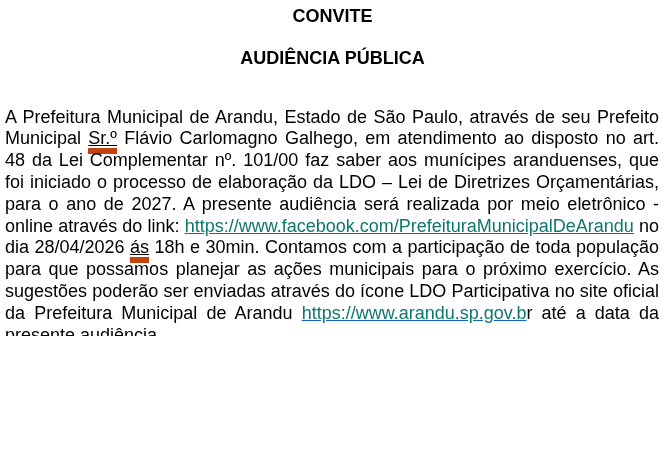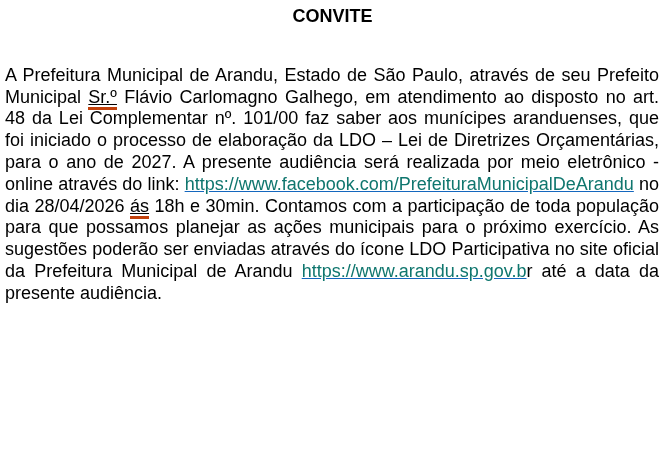--- a/index.html
+++ b/index.html
@@ -42,33 +42,34 @@
   }
   .link {
     color: #0f766e;
     text-decoration: underline;
     text-decoration-color: #1467be;
     cursor: pointer;
   }
   .gram {
     text-decoration: underline;
     text-decoration-color: #000000;
-    border-bottom: 3px solid #c2410c;
+    border-bottom: 6px solid #c2410c;
   }
   .date-line {
     margin: 0;
     margin-top: 62px;
     text-align: center;
   }
 </style>
 </head>
 <body>
 
 <div class="page">
 
   <div class="doc-title">CONVITE</div>
 
+  <div class="doc-subtitle">AUDIÊNCIA PÚBLICA</div>
 
   <p class="body-text"><span>A Prefeitura Municipal de Arandu, Estado de São Paulo, através de seu Prefeito Municipal </span><span class="gram">Sr.º</span><span> Flávio Carlomagno Galhego, em atendimento ao disposto no art. 48 da Lei Complementar nº. 101/00 faz saber aos munícipes aranduenses, que foi iniciado o processo de elaboração da LDO – Lei de Diretrizes Orçamentárias, para o ano de 2027. A presente audiência será realizada por meio eletrônico - online através do link: </span><a class="link" href="#">https://www.facebook.com/PrefeituraMunicipalDeArandu</a><span> no dia 28/04/2026 </span><span class="gram">ás</span><span> 18h e 30min. Contamos com a participação de toda população para que possamos planejar as ações municipais para o próximo exercício. As sugestões poderão ser enviadas através do ícone LDO Participativa no site oficial da Prefeitura Municipal de Arandu </span><a class="link" href="#">https://www.arandu.sp.gov.b</a><span>r até a data da presente audiência.</span></p>
 
   <div class="date-line"><span>Arandu, 22 de </span><span class="gram">Abril</span><span> de 2026.</span></div>
 
 </div>
 
 </body></html>

